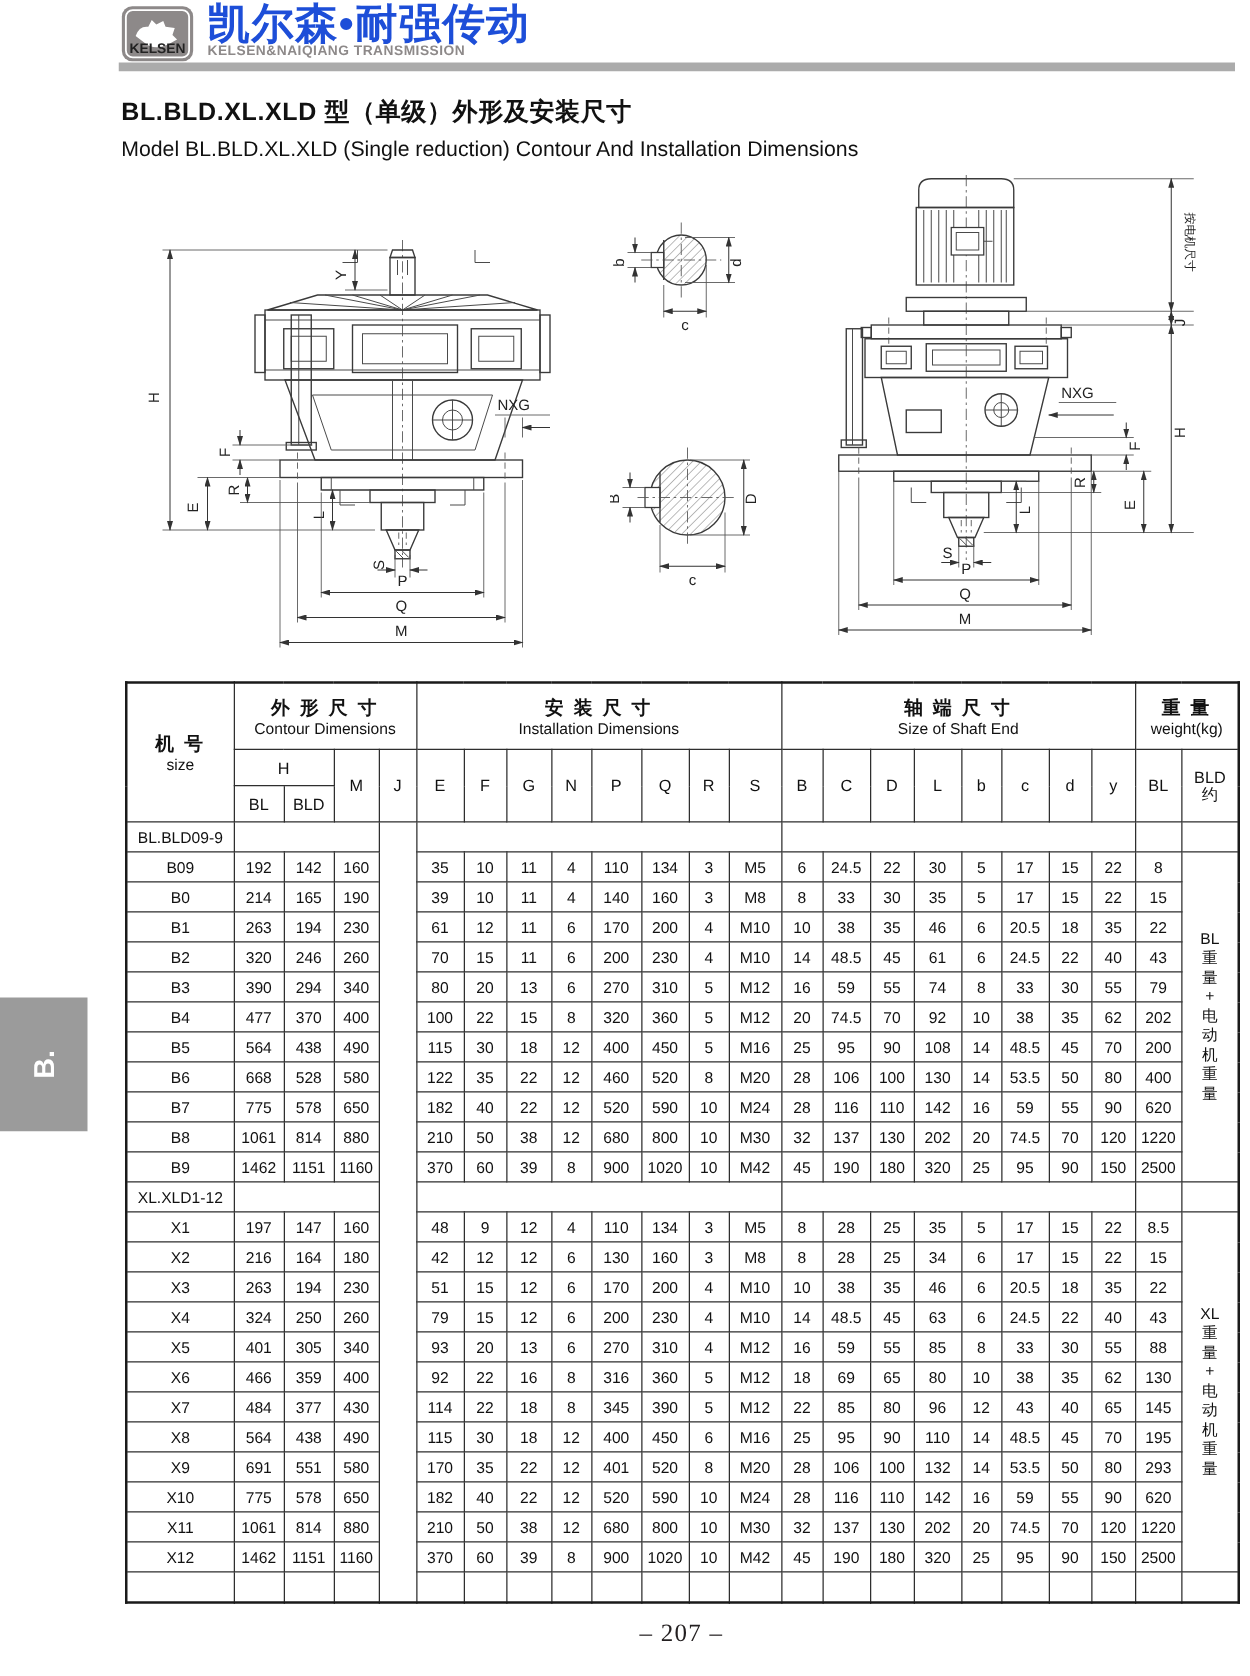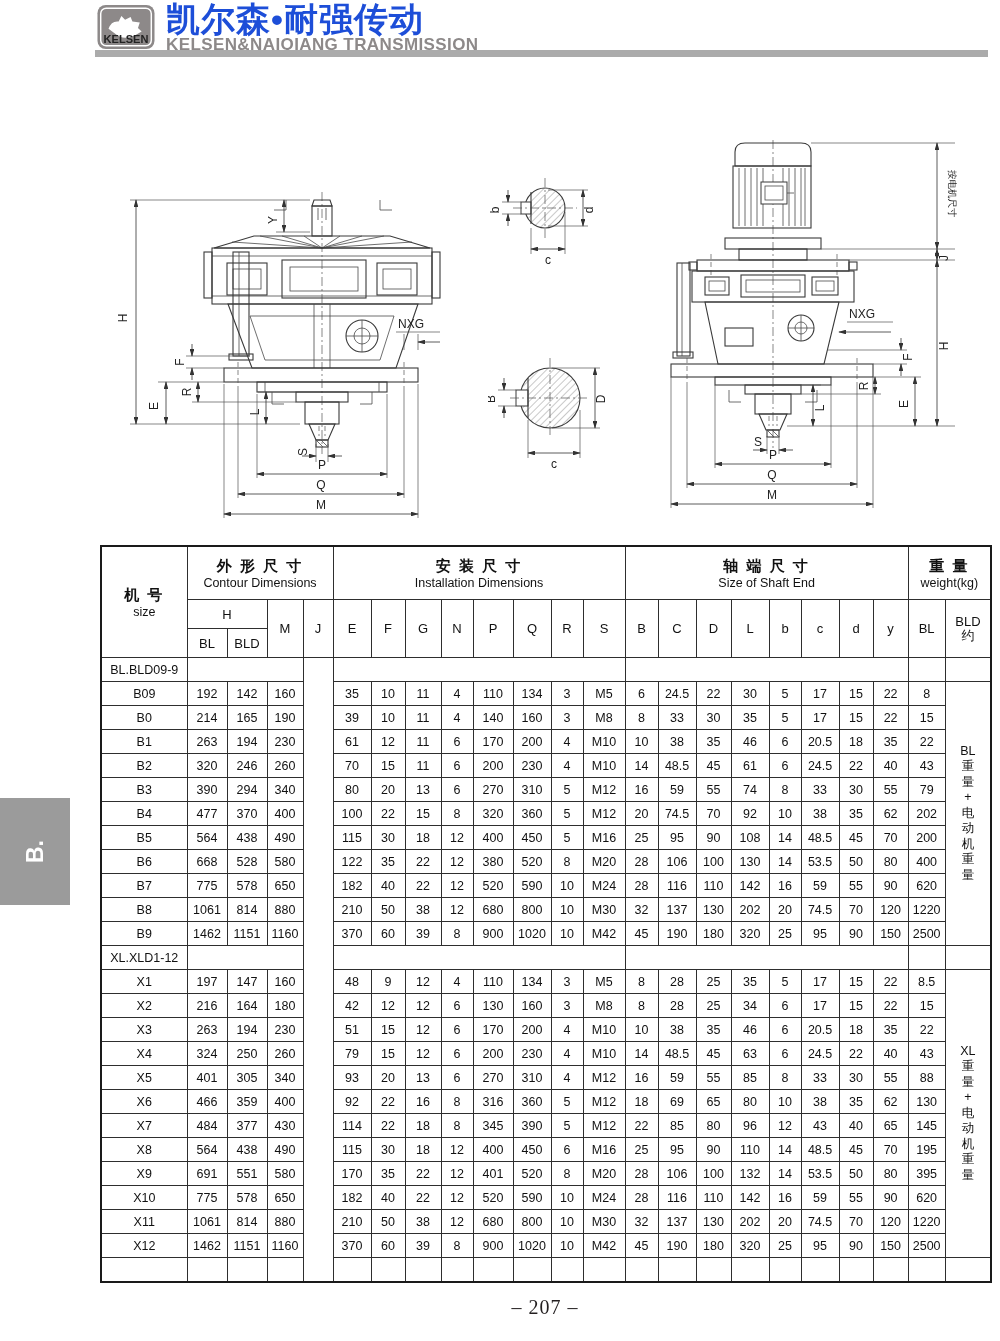--- a/index.html
+++ b/index.html
@@ -4,21 +4,21 @@
 <style>
   html,body{margin:0;padding:0;background:#ffffff;}
   body{width:1000px;height:1341px;position:relative;font-family:"Liberation Sans",sans-serif;color:#111;}
   .abs{position:absolute;}
 
   
   #brand{left:95px;top:4px;display:flex;align-items:flex-start;}
   #brand .logo{width:62px;height:46px;}
   #brand .btxt{margin-left:9px;}
   #brand .bcn{font-size:34px;font-weight:bold;color:#1d4ed8;letter-spacing:1px;line-height:30px;}
-  #brand .ben{font-size:17px;font-weight:bold;color:#8d8989;letter-spacing:.4px;margin-top:1px;}
+  #brand .ben{font-size:11px;font-weight:bold;color:#8d8989;letter-spacing:.4px;margin-top:1px;}
   #rule{left:95px;top:50px;width:893px;height:7px;background:#ababab;}
 
   
   #title{left:97px;top:76px;}
   #title .tcn{font-size:20px;font-weight:bold;letter-spacing:.5px;}
   #title .ten{font-size:17px;margin-top:7px;}
 
   
   #sidetab{left:0;top:798px;width:70px;height:107px;background:#9b9b9b;display:flex;align-items:center;justify-content:center;}
   #sidetab span{display:block;transform:rotate(-90deg);color:#fff;font-size:23px;font-weight:bold;}
@@ -66,20 +66,22 @@
     <text x="32" y="42" text-anchor="middle" font-size="8.5" font-weight="bold" fill="#ffffff">KELSEN</text>
   </svg>
   <div class="btxt">
     <div class="bcn">凯尔森•耐强传动</div>
     <div class="ben">KELSEN&amp;NAIQIANG TRANSMISSION</div>
   </div>
 </div>
 <div class="abs" id="rule"></div>
 
 <div class="abs" id="title">
+  <div class="tcn">BL.BLD.XL.XLD 型（单级）外形及安装尺寸</div>
+  <div class="ten">Model BL.BLD.XL.XLD (Single reduction) Contour And Installation Dimensions</div>
 </div>
 
 <div class="abs" id="dwg">
 
   <svg style="left:0" width="385" height="402" viewBox="0 0 385 402">
     <defs>
       <marker id="a1" viewBox="0 0 10 6" refX="9" refY="3" markerWidth="10" markerHeight="6" orient="auto-start-reverse">
         <path d="M0,0L10,3L0,6z" fill="#333"></path>
       </marker>
     </defs>
@@ -614,21 +616,21 @@
         </tr>
         <tr>
           <td>B6</td>
           <td>668</td>
           <td>528</td>
           <td>580</td>
           <td>122</td>
           <td>35</td>
           <td>22</td>
           <td>12</td>
-          <td>380</td>
+          <td>460</td>
           <td>520</td>
           <td>8</td>
           <td>M20</td>
           <td>28</td>
           <td>106</td>
           <td>100</td>
           <td>130</td>
           <td>14</td>
           <td>53.5</td>
           <td>50</td>
@@ -919,21 +921,21 @@
           <td>8</td>
           <td>M20</td>
           <td>28</td>
           <td>106</td>
           <td>100</td>
           <td>132</td>
           <td>14</td>
           <td>53.5</td>
           <td>50</td>
           <td>80</td>
-          <td>395</td>
+          <td>293</td>
         </tr>
         <tr>
           <td>X10</td>
           <td>775</td>
           <td>578</td>
           <td>650</td>
           <td>182</td>
           <td>40</td>
           <td>22</td>
           <td>12</td>

